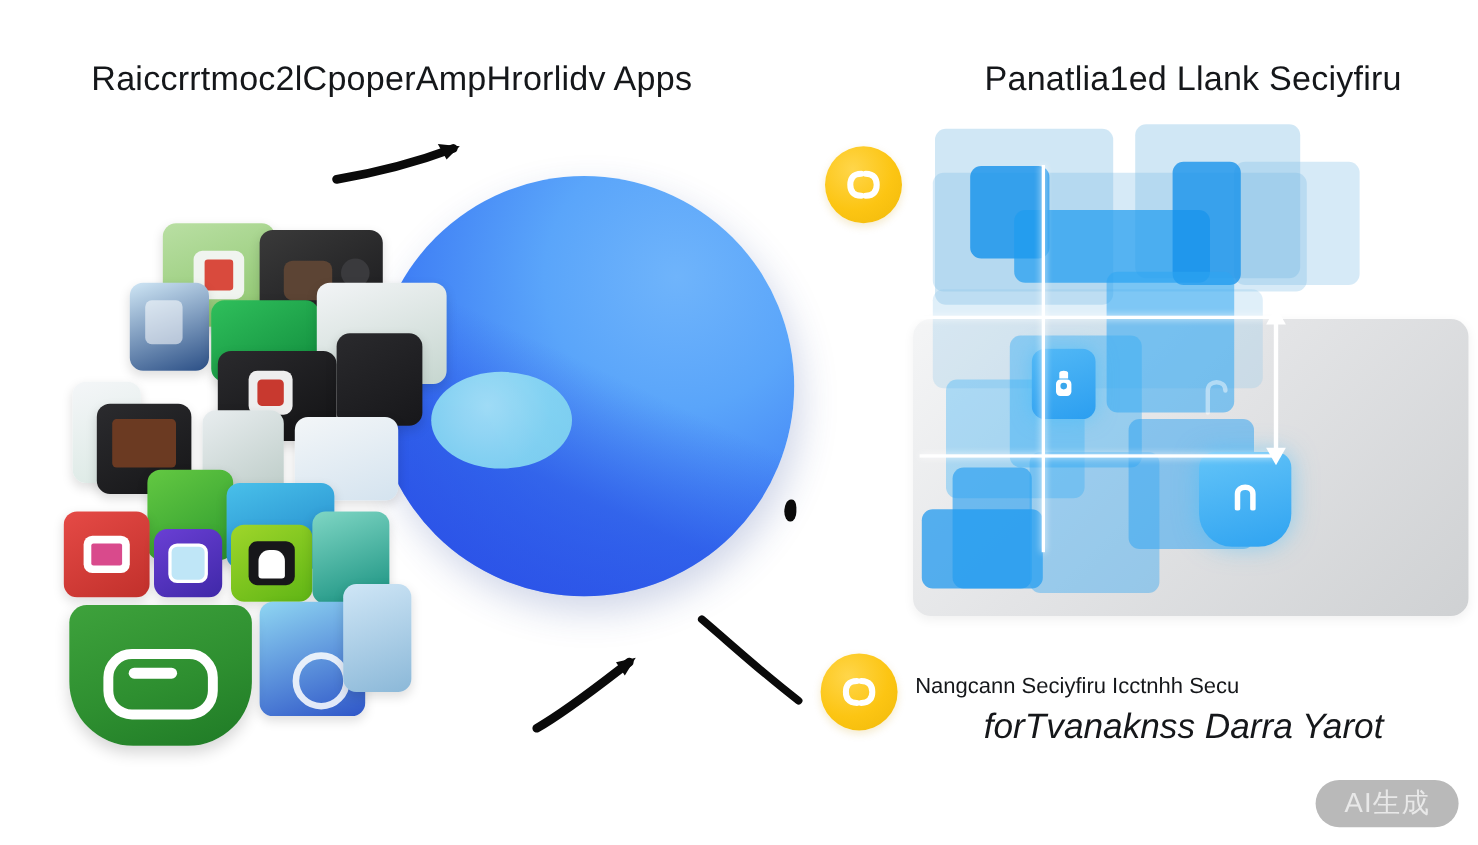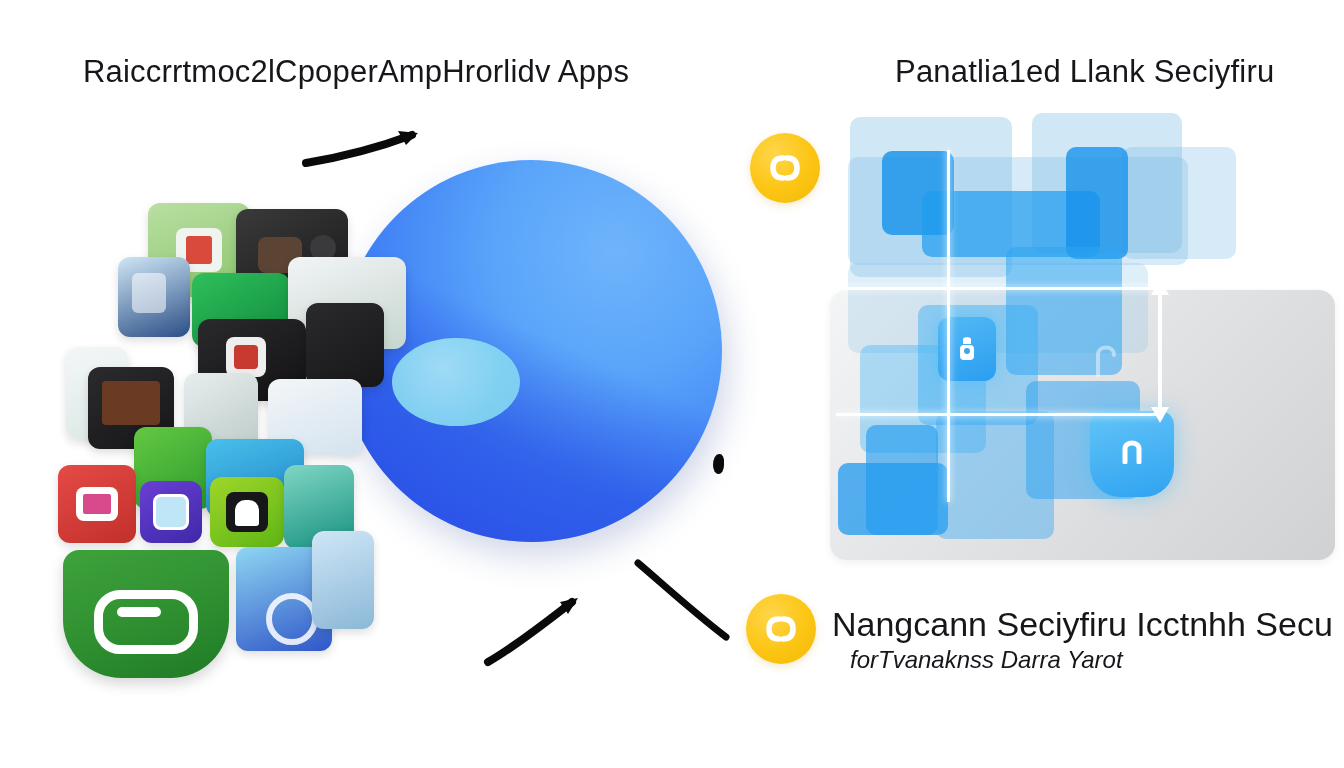--- a/index.html
+++ b/index.html
@@ -153,30 +153,31 @@
   #badge-bottom { left: 746px; top: 594px; }
 
   
   #caption {
     position: absolute;
     left: 832px; top: 606px;
     width: 470px;
     color: #15171a;
   }
   #caption-line1 {
-    font-size: 34px;
+    font-size: 20px;
     line-height: 36px;
     white-space: nowrap;
   }
   #caption-line2 {
-    font-size: 24px;
+    font-size: 32px;
     line-height: 36px;
     font-style: italic;
     margin-left: 18px;
     white-space: nowrap;
+    text-align: center;
   }
 
   
   #watermark {
     position: absolute;
     right: 18px; bottom: 16px;
     padding: 9px 26px;
     border-radius: 26px;
     background: #b9b9b9;
     color: #e8e8e8;
@@ -376,14 +377,15 @@
       <path d="M14 5 C6 5 4 10 4 15 C4 20 6 25 14 25" stroke="#ffffff" stroke-width="5.5" fill="none" stroke-linecap="round"></path>
       <path d="M18 5 C26 5 28 10 28 15 C28 20 26 25 18 25" stroke="#ffffff" stroke-width="5.5" fill="none" stroke-linecap="round"></path>
     </svg>
   </div>
 
   <div id="caption">
     <div id="caption-line1">Nangcann Seciyfiru Icctnhh Secu</div>
     <div id="caption-line2">forTvanaknss Darra Yarot</div>
   </div>
 
+  <div id="watermark">AI生成</div>
 
 </div>
 
 </body></html>

